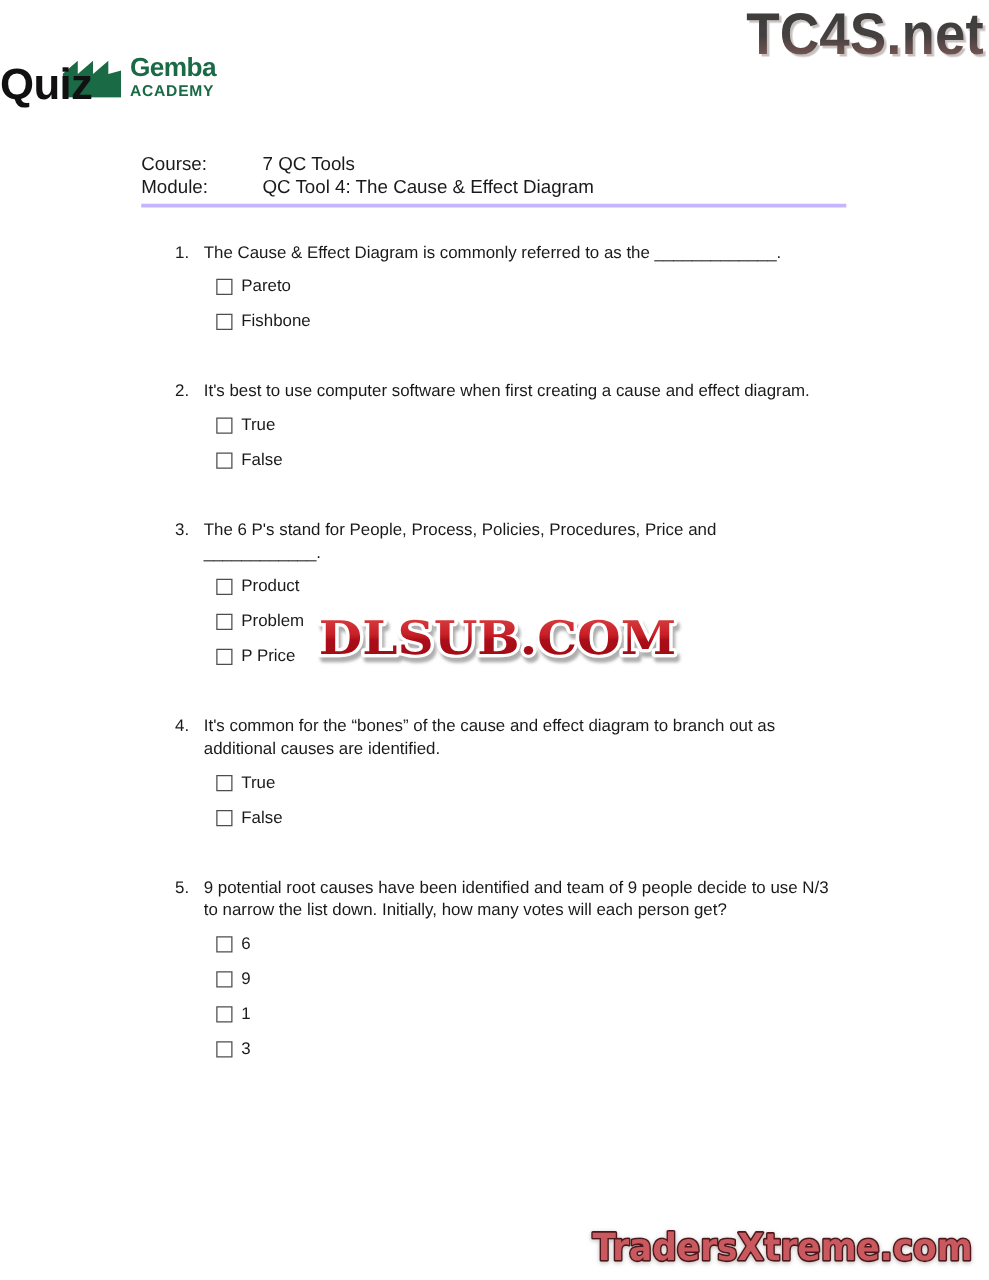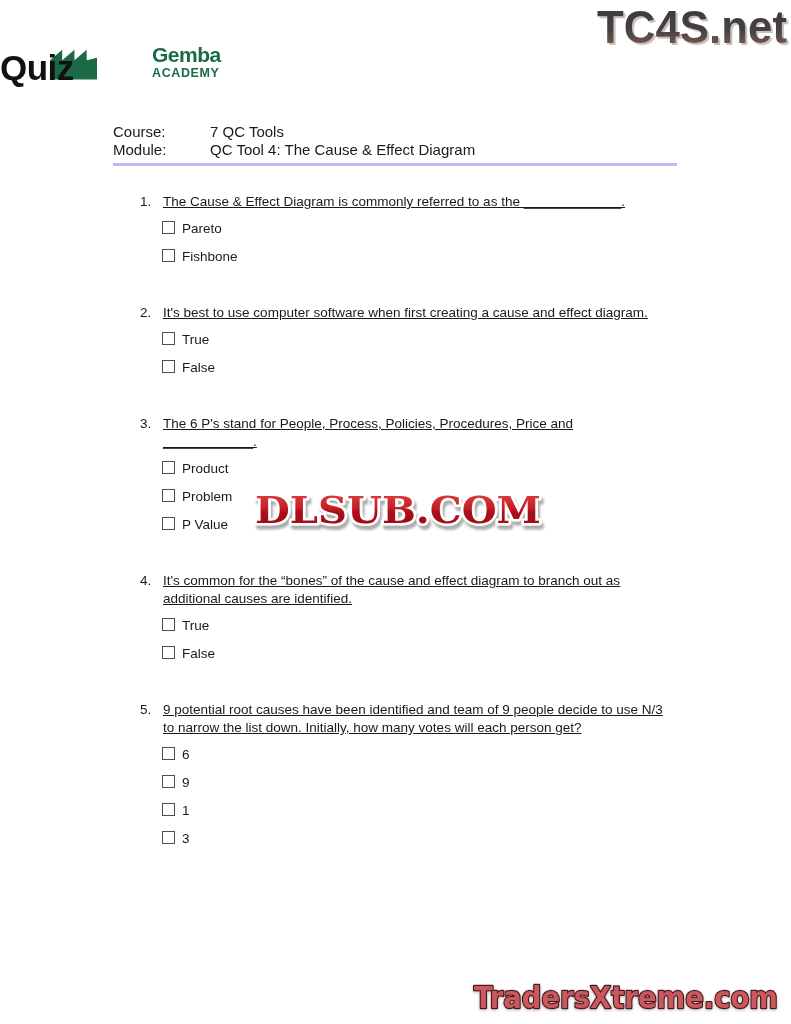--- a/index.html
+++ b/index.html
@@ -4,21 +4,21 @@
 <style>
   * { margin:0; padding:0; box-sizing:border-box; }
   html,body { background:#ffffff; }
   body { font-family:"Liberation Sans", sans-serif; color:#1a1a1a; }
   .page {
     position:relative; width:791px; height:1024px;
     background:#ffffff; overflow:hidden; margin:0 auto;
   }
 
   
-  .logo { position:absolute; left:50px; top:44px; display:flex; align-items:flex-end;gap:48px; }
+  .logo { position:absolute; left:50px; top:44px; display:flex; align-items:center; }
   .factory-icon {
     width:47px; height:33px; background:#1a6a46; margin-right:7px;
     clip-path:polygon(0 42%, 26% 10%, 26% 42%, 52% 10%, 52% 42%, 78% 10%, 78% 42%, 100% 34%, 100% 100%, 0 100%);
   }
   .logo-text { line-height:1; }
   .logo-name { font-size:21px; font-weight:bold; color:#1a6a46; letter-spacing:-0.5px; display:block; }
   .logo-sub  { font-size:12.5px; font-weight:bold; color:#1a6a46; letter-spacing:0.6px; display:block; margin-top:2px; }
 
   .quiz-title {
     position:absolute; left:0; top:48px; width:745px; 
@@ -35,23 +35,23 @@
     border-bottom:3px solid #c4b5fd; padding-bottom:4px;
   }
   .meta-row { display:flex; font-size:15px; line-height:18px; color:#1a1a1a; }
   .meta-label { width:97px; }
 
   
   .questions { position:absolute; left:140px; top:193px; width:525px; }
   .question { margin-bottom:40px; }
   .q-row { display:flex; margin-bottom:10px; }
   .q-num { width:23px; flex:0 0 23px; font-size:13.5px; line-height:18px; }
-  .q-text { font-size:13.5px; line-height:18px; width:500px;text-decoration:underline; }
+  .q-text { font-size:13.5px; line-height:18px; width:500px; }
   .options { margin-left:22px; }
-  .option { display:flex; align-items:flex-start; height:15px; margin-bottom:13px; }
+  .option { display:flex; align-items:flex-end; height:15px; margin-bottom:13px;margin-left:11px; }
   .checkbox {
     width:13px; height:13px; flex:0 0 13px;
     border:1px solid #4d4d4d; background:#ffffff; display:inline-block;
   }
   .option-label { font-size:13.5px; margin-left:7px; line-height:15px; }
 </style>
 </head>
 <body>
 
 <div class="page">
@@ -138,21 +138,21 @@
         <div class="option">
           <span class="checkbox"></span>
           <span class="option-label">Product</span>
         </div>
         <div class="option">
           <span class="checkbox"></span>
           <span class="option-label">Problem</span>
         </div>
         <div class="option">
           <span class="checkbox"></span>
-          <span class="option-label">P Value</span>
+          <span class="option-label">P Price</span>
         </div>
       </div>
     </div>
 
     <div class="question">
       <div class="q-row">
         <span class="q-num">4.</span>
         <span class="q-text">It's common for the “bones” of the cause and effect diagram to branch out as additional causes are identified.</span>
       </div>
       <div class="options">

